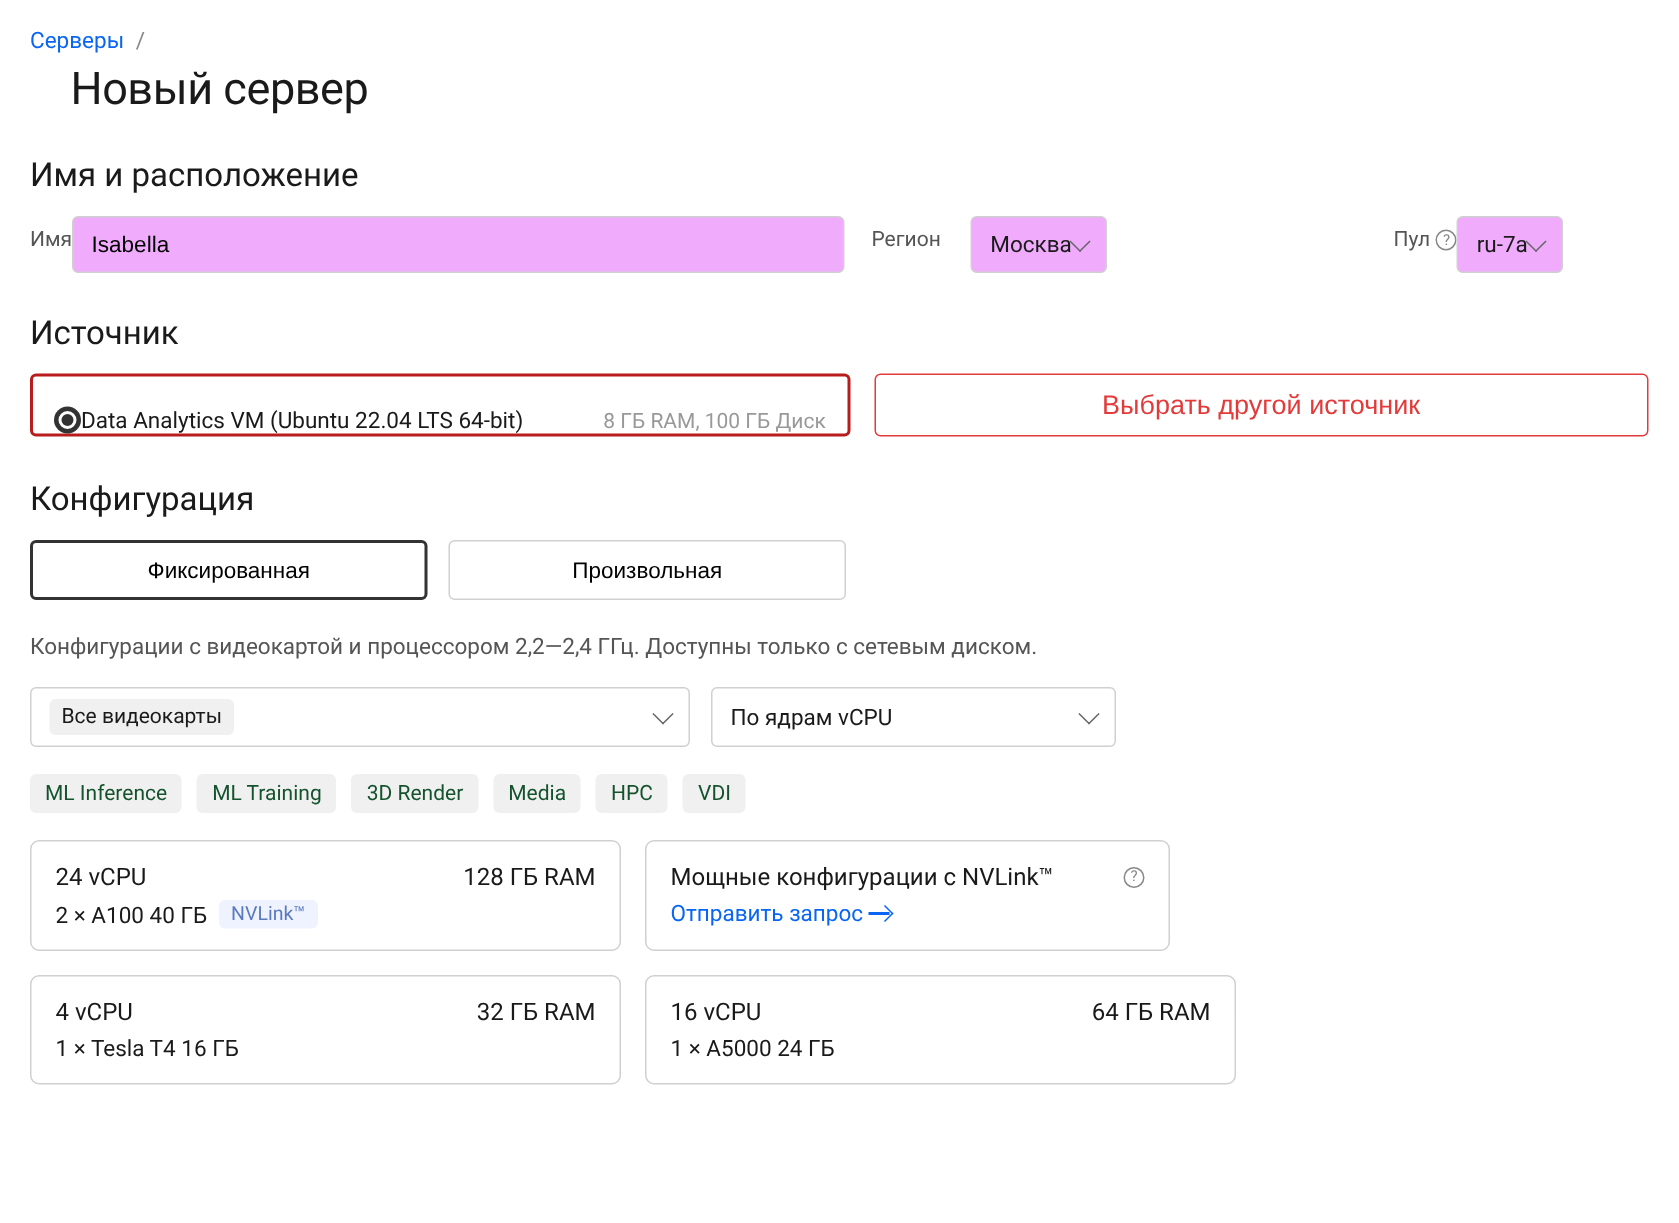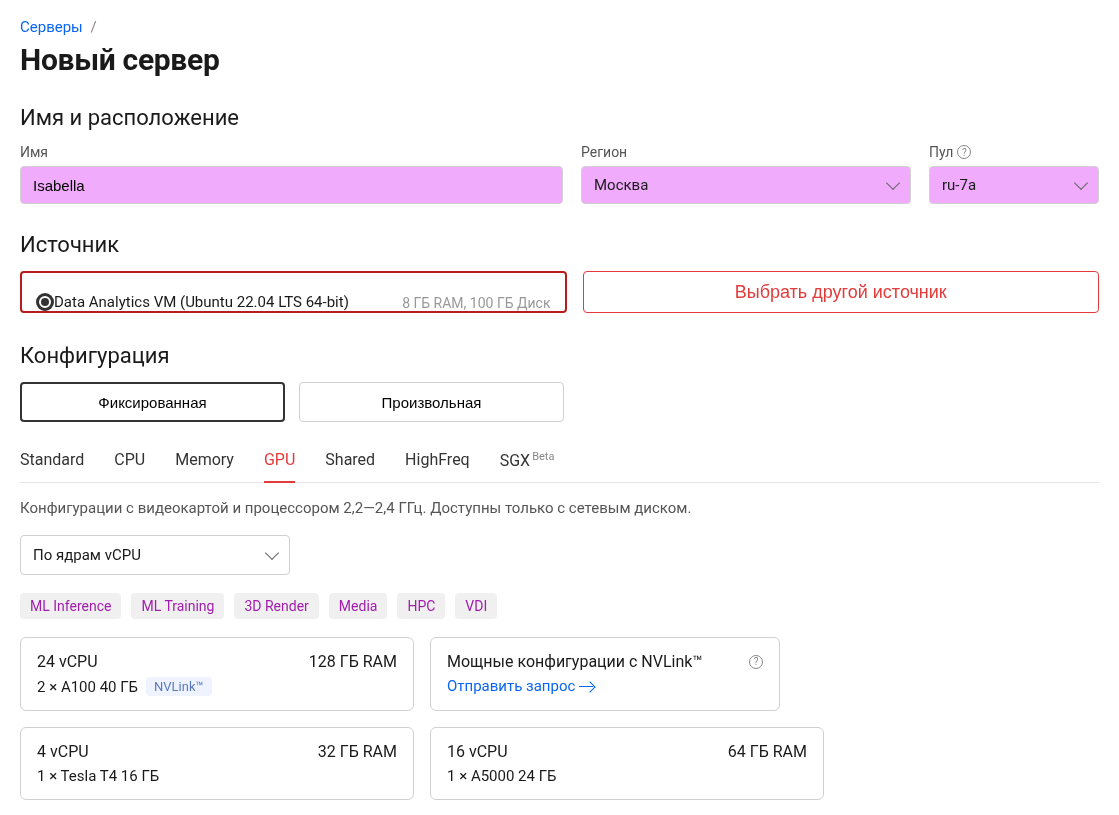--- a/index.html
+++ b/index.html
@@ -7,26 +7,26 @@
       font-family: -apple-system, BlinkMacSystemFont, "Segoe UI", Roboto, Helvetica, Arial, sans-serif;
       background: #fff;
       color: #1a1a1a;
       padding: 18px 20px;
       width: 1119px;
       font-size: 15px;
     }
     .breadcrumb { font-size: 15px; margin-bottom: 6px; }
     .breadcrumb a { color: #0a66f2; text-decoration: none; }
     .breadcrumb .sep { color: #888; margin-left: 4px; }
-    h1.page-title { font-size: 30px; font-weight: 700; margin-bottom: 28px; letter-spacing: -0.3px; }
+    h1.page-title { font-size: 30px; font-weight: 400; margin-bottom: 28px; letter-spacing: -0.3px; margin-left: 27px; }
     h2.section-title { font-size: 22px; font-weight: 400; margin-bottom: 14px; }
     .row { display: flex; gap: 18px; margin-bottom: 28px; }
-    .field { display: flex; flex-direction: column; }
+    .field { display: flex; flex-direction: row; }
     .field-name { flex: 1 1 auto; min-width: 300px; }
-    .field-region { width: 330px; }
+    .field-region { width: 330px; gap: 20px; }
     .field-pool { width: 170px; }
     .label { font-size: 14px; color: #555; margin-bottom: 6px; display: flex; align-items: center; gap: 4px; }
     .help-icon {
       width: 14px; height: 14px; border: 1px solid #888; border-radius: 50%;
       display: inline-flex; align-items: center; justify-content: center;
       font-size: 10px; color: #888; cursor: default;
     }
     input[type=text], .select {
       height: 38px; border: 1px solid #d0d0d0; border-radius: 4px;
       padding: 0 12px; font-size: 15px; background: #f0abfc;
@@ -80,21 +80,21 @@
       display: flex; align-items: center; padding: 0 12px; cursor: pointer;
       justify-content: space-between; width: 270px;
     }
     .filter-select .chip {
       background: #f0f0f0; border-radius: 4px; padding: 4px 8px; font-size: 14px;
     }
     .filter-select.sort { width: 270px; }
     .tag-row { display: flex; gap: 10px; margin-bottom: 18px; flex-wrap: wrap; }
     .tag {
       background: #f0f0f0; border-radius: 4px; padding: 5px 10px; font-size: 14px;
-      color: #a21caf; cursor: pointer;
+      color: #14532d; cursor: pointer;
     }
     .cards { display: flex; gap: 16px; flex-wrap: wrap; }
     .card {
       width: 394px; border: 1px solid #d0d0d0; border-radius: 6px;
       padding: 14px 16px; cursor: pointer;
     }
     .card .line1 { display: flex; justify-content: space-between; font-size: 16px; margin-bottom: 6px; }
     .card .line2 { font-size: 15px; display: flex; align-items: center; gap: 8px; }
     .nvlink-badge {
       background: #eef3ff; color: #5a7abf; font-size: 13px; padding: 2px 8px; border-radius: 4px;
@@ -162,35 +162,28 @@
   </div>
 </div>
 
 <div class="pad-group">
   <h2 class="section-title">Конфигурация</h2>
   <div class="cfg-buttons">
     <button class="cfg-btn active">Фиксированная</button>
     <button class="cfg-btn">Произвольная</button>
   </div>
 
-  <div class="tabs">
-    <div class="tab">Standard</div>
-    <div class="tab">CPU</div>
-    <div class="tab">Memory</div>
-    <div class="tab active">GPU</div>
-    <div class="tab">Shared</div>
-    <div class="tab">HighFreq</div>
-    <div class="tab">
-      <span>SGX</span><span class="beta">Beta</span>
-    </div>
-  </div>
 
   <div class="cfg-desc">Конфигурации с видеокартой и процессором 2,2—2,4 ГГц. Доступны только с сетевым диском.</div>
 
   <div class="filter-row">
+    <div class="filter-select" style="width:440px">
+      <span class="chip">Все видеокарты</span>
+      <span class="chevron"></span>
+    </div>
     <div class="filter-select sort">
       <span>По ядрам vCPU</span>
       <span class="chevron"></span>
     </div>
   </div>
 
   <div class="tag-row">
     <span class="tag">ML Inference</span>
     <span class="tag">ML Training</span>
     <span class="tag">3D Render</span>

